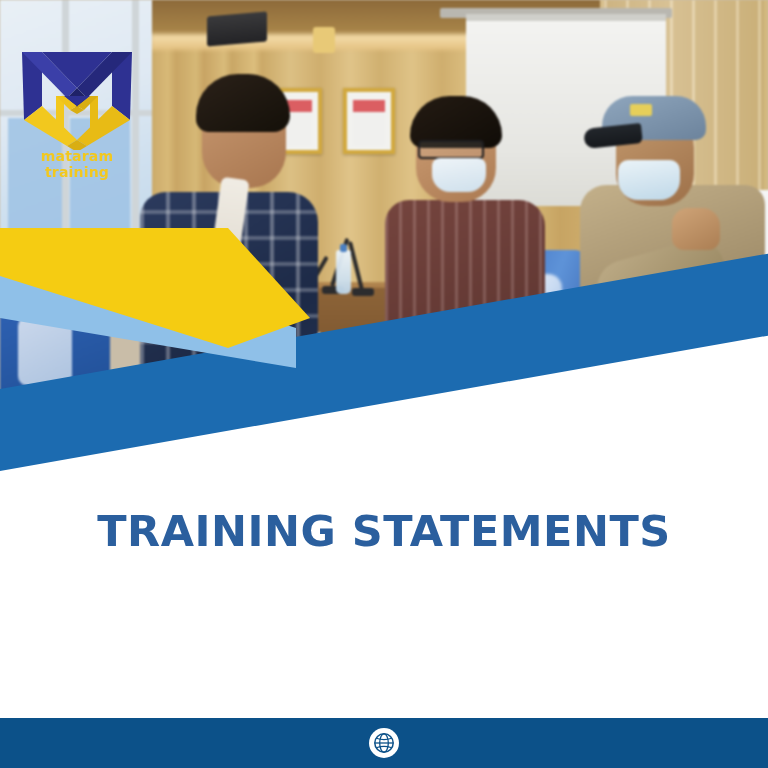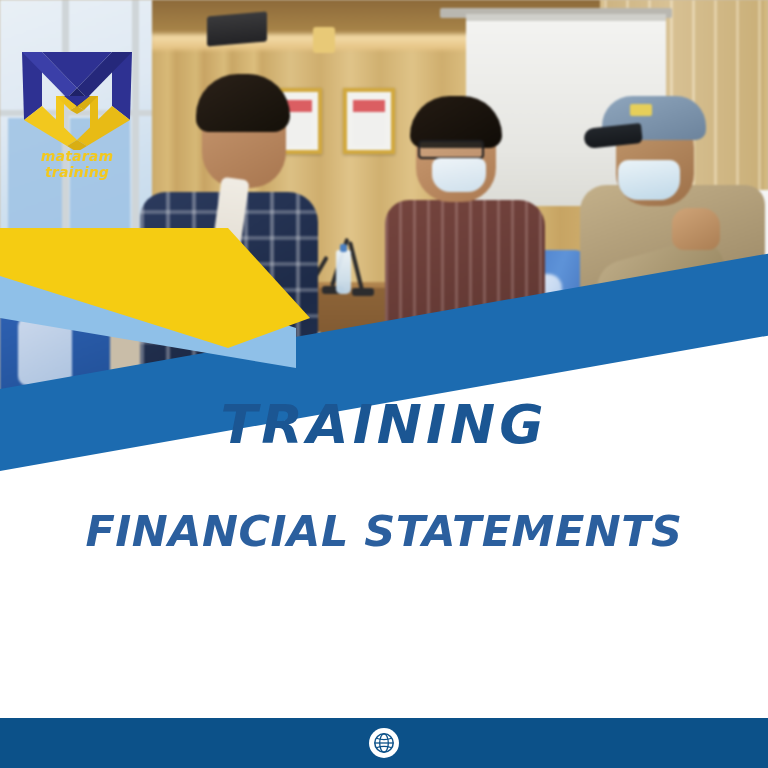--- a/index.html
+++ b/index.html
@@ -10,21 +10,20 @@
   }
   body {
     font-family: "Liberation Sans", sans-serif;
   }
   .poster {
     position: relative;
     width: 768px;
     height: 768px;
     overflow: hidden;
     background: #ffffff;
-    font-style: italic;
   }
 
   
   .photo {
     position: absolute;
     left: 0; top: 0;
     width: 768px;
     height: 420px;
     overflow: hidden;
     background: #c9bda8;
@@ -463,24 +462,23 @@
       <polygon points="86,56 78,56 65,66 72,70" fill="#D9AE12"></polygon>
       <polygon points="52,56 65,66 78,56" fill="#2E3192"></polygon>
 
       <polygon points="12,80 30,66 65,100 55,106" fill="#F2C81E"></polygon>
       <polygon points="118,80 100,66 65,100 75,106" fill="#E8BB15"></polygon>
       <polygon points="55,106 65,100 75,106 65,112" fill="#D9AE12"></polygon>
     </svg>
     <div class="logo-text">mataram training</div>
   </div>
 
-  <div class="title-main">TRAINING</div>
 
   <div class="subtitle">
-    <span class="line">FINANCIAL STATEMENTS</span>
+    <span class="line">TRAINING STATEMENTS</span>
   </div>
 
   <div class="footer">
     <div class="globe-icon">
       <svg width="22" height="22" viewBox="0 0 22 22">
         <circle cx="11" cy="11" r="9.2" fill="none" stroke="#0C5189" stroke-width="1.5"></circle>
         <ellipse cx="11" cy="11" rx="4.3" ry="9.2" fill="none" stroke="#0C5189" stroke-width="1.3"></ellipse>
         <line x1="1.8" y1="11" x2="20.2" y2="11" stroke="#0C5189" stroke-width="1.3"></line>
         <path d="M3.4 6.2 Q11 9 18.6 6.2" fill="none" stroke="#0C5189" stroke-width="1.2"></path>
         <path d="M3.4 15.8 Q11 13 18.6 15.8" fill="none" stroke="#0C5189" stroke-width="1.2"></path>

